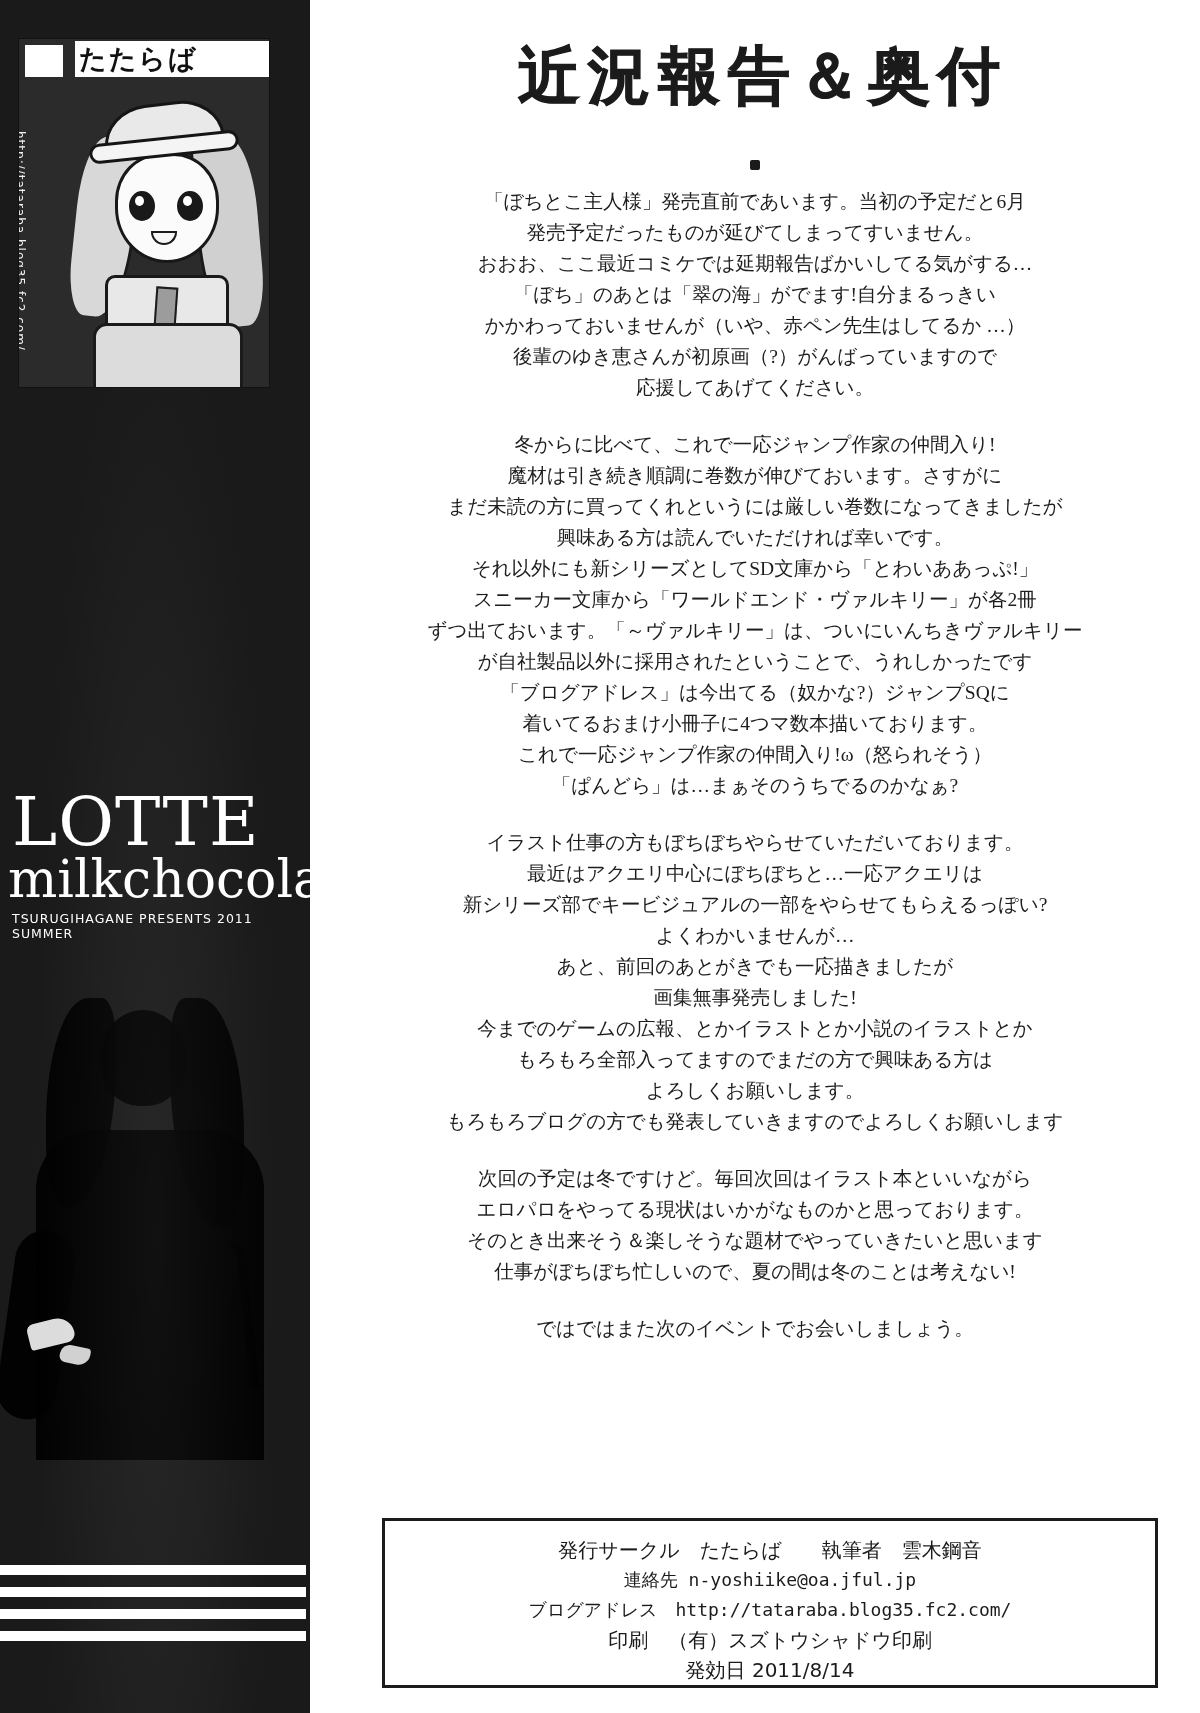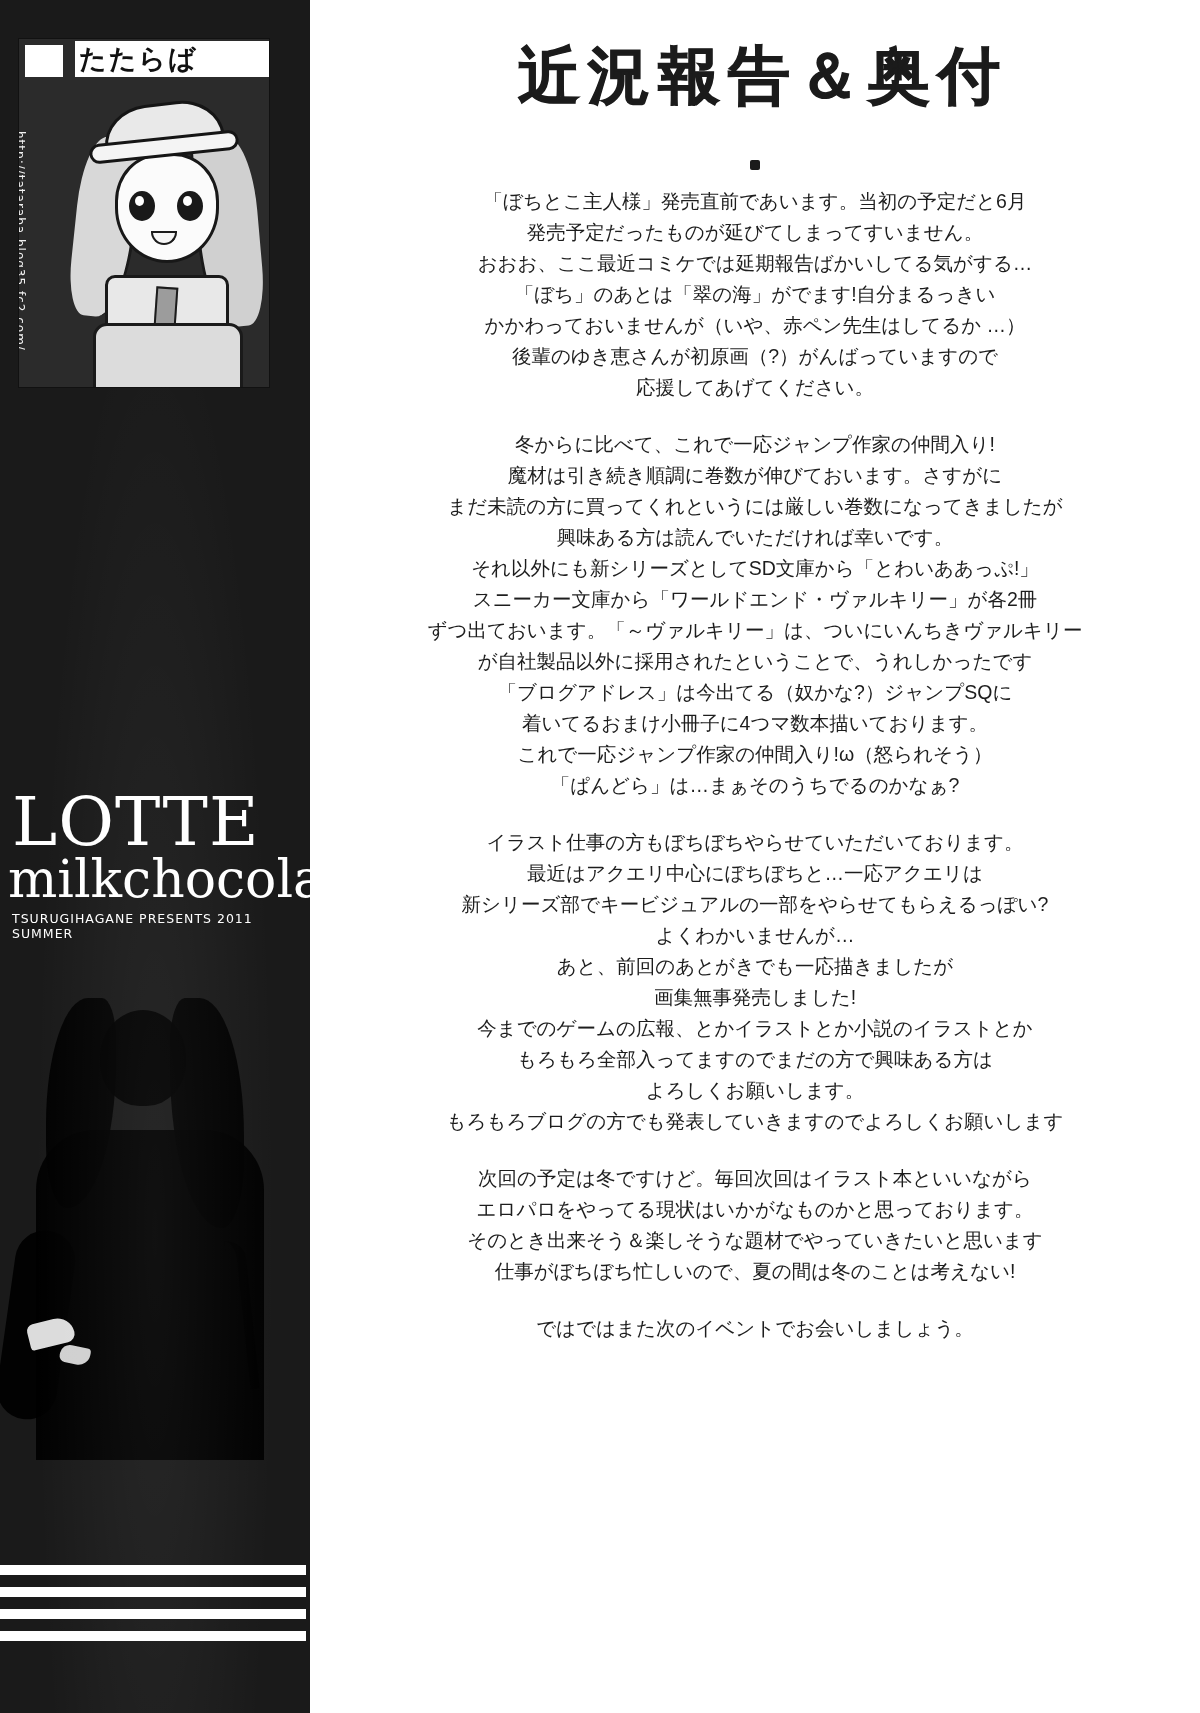--- a/index.html
+++ b/index.html
@@ -286,21 +286,21 @@
     width: 10px; height: 10px;
     background: #1b1b1b;
     border-radius: 2px;
   }
 
   .body-text {
     position: absolute;
     left: 40px; top: 186px;
     width: 810px;
     text-align: center;
-    font-family: Liberation Sans, sans-serif;
+    font-family: Liberation Serif, serif;
     font-size: 19.5px;
     line-height: 31px;
     color: #1d1d1d;
   }
   .para { margin: 0 0 26px 0; }
   .para .ln { display: block; white-space: nowrap; }
 
   
   .colophon {
     position: absolute;
@@ -418,14 +418,23 @@
       <span class="ln">エロパロをやってる現状はいかがなものかと思っております。</span>
       <span class="ln">そのとき出来そう＆楽しそうな題材でやっていきたいと思います</span>
       <span class="ln">仕事がぼちぼち忙しいので、夏の間は冬のことは考えない!</span>
     </p>
 
     <p class="para">
       <span class="ln">ではではまた次のイベントでお会いしましょう。</span>
     </p>
   </div>
 
+  <div class="colophon">
+    <div class="colophon-inner">
+      <span class="ln">発行サークル　たたらば　　執筆者　雲木鋼音</span>
+      <span class="ln mono">連絡先 n-yoshiike@oa.jful.jp</span>
+      <span class="ln mono">ブログアドレス　http://tataraba.blog35.fc2.com/</span>
+      <span class="ln">印刷　（有）スズトウシャドウ印刷</span>
+      <span class="ln">発効日 2011/8/14</span>
+    </div>
+  </div>
 
 </div>
 
 </body></html>

